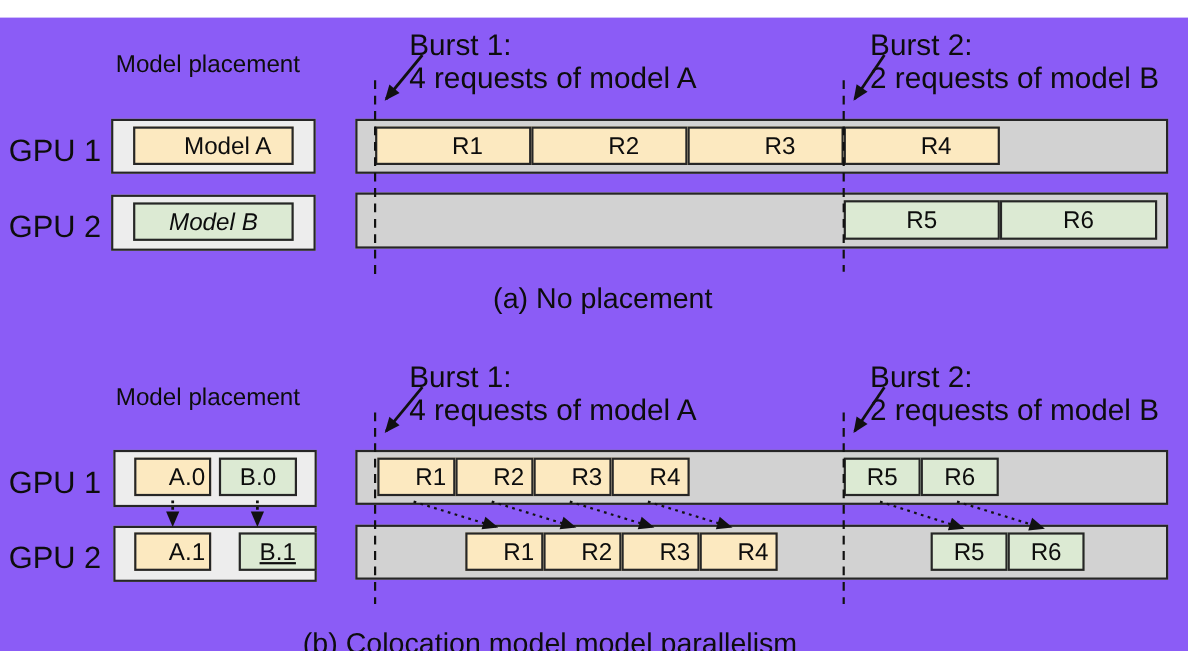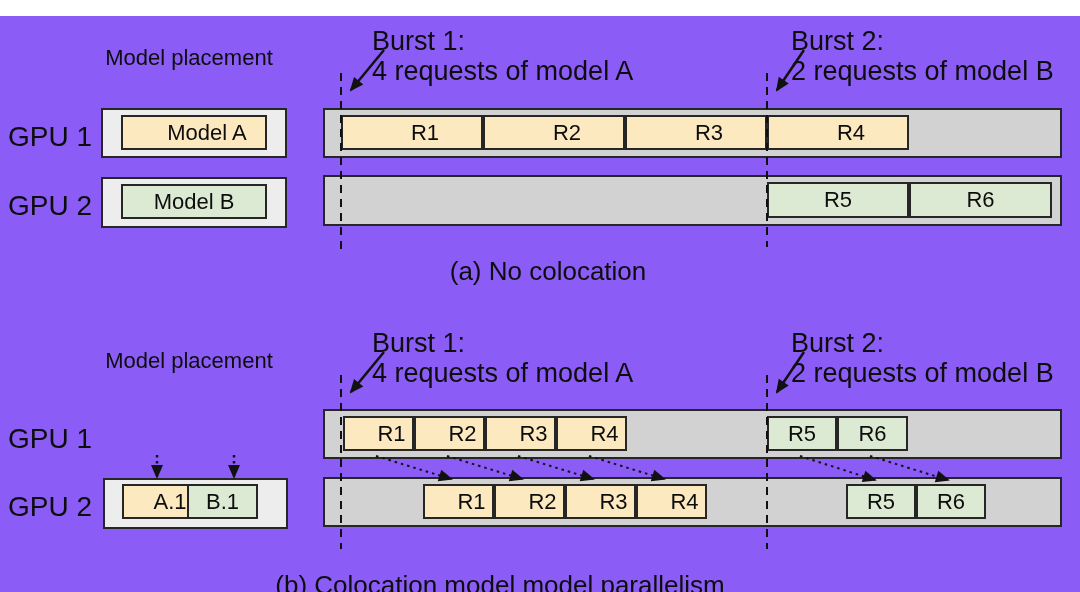--- a/index.html
+++ b/index.html
@@ -42,21 +42,21 @@
 <div class="canvas">
 
   <div class="abs ptitle" style="left:93px; top:29px; width:192px;">Model placement</div>
 
   <div class="abs gpu-label" style="left:8px; top:105px;">GPU 1</div>
   <div class="abs gpu-label" style="left:8px; top:174px;">GPU 2</div>
 
   <div class="abs place" style="left:101px; top:92px; width:186px; height:50px;">
     <div class="abs req fill-a" style="left:18px; top:5px; width:146px; height:35px;">Model A</div>
   </div>
-  <div class="abs place" style="left:101px; top:161px; width:186px; height:51px;">
+  <div class="abs place" style="left:101px; top:161px; width:186px; height:51px;font-style:italic;">
     <div class="abs req fill-b" style="left:18px; top:5px; width:146px; height:35px;">Model B</div>
   </div>
 
   <div class="abs bar" style="left:323px; top:92px; width:739px; height:50px;">
     <div class="abs req fill-a" style="left:16px; top:5px; width:142px; height:35px;">R1</div>
     <div class="abs req fill-a" style="left:158px; top:5px; width:142px; height:35px;">R2</div>
     <div class="abs req fill-a" style="left:300px; top:5px; width:142px; height:35px;">R3</div>
     <div class="abs req fill-a" style="left:442px; top:5px; width:142px; height:35px;">R4</div>
   </div>
 
@@ -67,30 +67,34 @@
 
   <div class="abs burst" style="left:372px; top:10px;">
     <div>Burst 1:</div>
     <div>4 requests of model A</div>
   </div>
   <div class="abs burst" style="left:791px; top:10px;">
     <div>Burst 2:</div>
     <div>2 requests of model B</div>
   </div>
 
-  <div class="abs caption" style="left:323px; top:240px; width:450px;">(a) No colocation</div>
+  <div class="abs caption" style="left:323px; top:240px; width:450px;">(a) No placement</div>
 
   <div class="abs ptitle" style="left:93px; top:332px; width:192px;">Model placement</div>
 
   <div class="abs gpu-label" style="left:8px; top:407px;">GPU 1</div>
   <div class="abs gpu-label" style="left:8px; top:475px;">GPU 2</div>
 
+  <div class="abs place" style="left:103px; top:393px; width:185px; height:52px;">
+    <div class="abs req fill-a" style="left:17px; top:5px; width:70px; height:35px;">A.0</div>
+    <div class="abs req fill-b" style="left:94px; top:5px; width:71px; height:35px;">B.0</div>
+  </div>
   <div class="abs place" style="left:103px; top:462px; width:185px; height:51px;">
     <div class="abs req fill-a" style="left:17px; top:4px; width:70px; height:35px;">A.1</div>
-    <div class="abs req fill-b" style="left:82px; top:4px; width:71px; height:35px;">B.1</div>
+    <div class="abs req fill-b" style="left:112px; top:4px; width:71px; height:35px;text-decoration:underline;">B.1</div>
   </div>
 
   <div class="abs bar" style="left:323px; top:393px; width:739px; height:50px;">
     <div class="abs req fill-a" style="left:18px; top:5px; width:71px; height:35px;">R1</div>
     <div class="abs req fill-a" style="left:89px; top:5px; width:71px; height:35px;">R2</div>
     <div class="abs req fill-a" style="left:160px; top:5px; width:71px; height:35px;">R3</div>
     <div class="abs req fill-a" style="left:231px; top:5px; width:71px; height:35px;">R4</div>
     <div class="abs req fill-b" style="left:442px; top:5px; width:70px; height:35px;">R5</div>
     <div class="abs req fill-b" style="left:512px; top:5px; width:71px; height:35px;">R6</div>
   </div>

